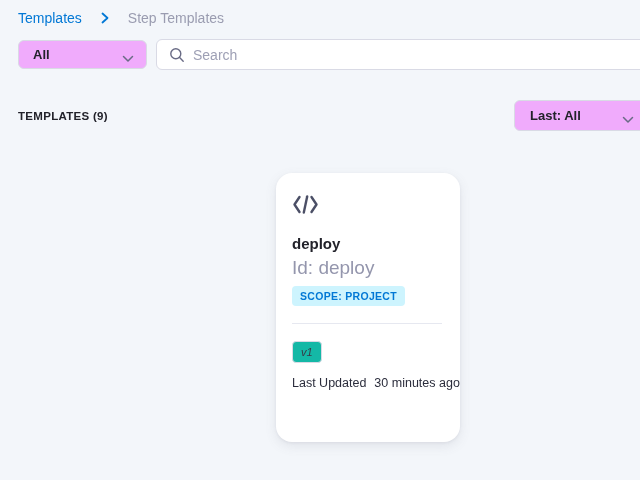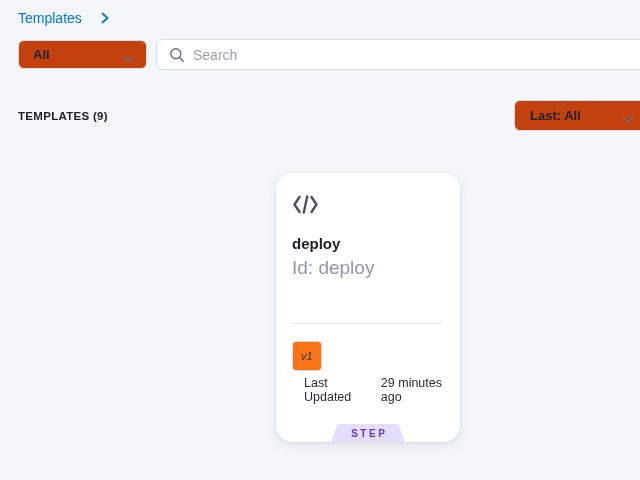--- a/index.html
+++ b/index.html
@@ -18,21 +18,21 @@
     left: 18px; top: 10px;
     display: flex; align-items: center; gap: 19px;
     font-size: 14px;
   }
   .breadcrumb .link { color: #0278d5; cursor: pointer; }
   .breadcrumb .current { color: #9a9cb0; }
   .bc-sep { display: flex; align-items: center; }
 
   
   .select-box {
-    background: #c2410c;
+    background: #f0abfc;
     border: 1px solid #d9dae5;
     border-radius: 6px;
     display: flex; align-items: center;
     font-size: 13px; font-weight: bold;
     color: #22222a;
     cursor: pointer;
   }
   .scope-select { left: 18px; top: 40px; width: 129px; height: 29px; padding-left: 14px; }
   .scope-select .chev { position: absolute; right: 12px; top: 10px; }
 
@@ -85,29 +85,29 @@
     background: #cdf4fe; color: #0278d5;
     font-size: 10.5px; font-weight: bold; letter-spacing: 0.3px;
     border-radius: 4px;
   }
   .card .divider {
     position: absolute; left: 16px; right: 18px; top: 150px;
     height: 1px; background: #e6e8f0;
   }
   .card .version-chip {
     position: absolute; left: 16px; top: 168px;
-    height: 30px; padding: 0 8px;
+    height: 22px; padding: 0 8px;
     display: inline-flex; align-items: center;
-    background: #f97316; border: 1px solid #d9dae5; border-radius: 4px;
+    background: #14b8a6; border: 1px solid #d9dae5; border-radius: 4px;
     font-size: 11px; color: #383946; font-style: italic;
   }
   .card .updated {
     position: absolute; left: 16px; top: 203px;
     font-size: 12.5px; color: #2b2d3c;
-    display: flex; gap: 8px; margin-left: 12px;
+    display: flex; gap: 8px;
   }
   .step-badge {
     position: absolute; left: 50%; transform: translateX(-50%);
     bottom: 0; width: 74px; height: 18px;
     display: flex; align-items: center; justify-content: center;
   }
   .step-badge svg.shape { position: absolute; inset: 0; }
   .step-badge .label {
     position: relative;
     font-size: 10px; font-weight: bold;
@@ -118,20 +118,21 @@
 </head>
 <body>
 
 <div class="abs breadcrumb">
   <span class="link">Templates</span>
   <span class="bc-sep">
     <svg width="8" height="12" viewBox="0 0 8 12" fill="none">
       <polyline points="1.5,1.5 6.5,6 1.5,10.5" stroke="#0278d5" stroke-width="1.8" stroke-linecap="round" stroke-linejoin="round"></polyline>
     </svg>
   </span>
+  <span class="current">Step Templates</span>
 </div>
 
 <div class="abs select-box scope-select">
   <span>All</span>
   <span class="chev">
     <svg width="12" height="8" viewBox="0 0 12 8" fill="none">
       <polyline points="1.5,1.5 6,6 10.5,1.5" stroke="#696b85" stroke-width="1.5" stroke-linecap="round" stroke-linejoin="round"></polyline>
     </svg>
   </span>
 </div>
@@ -160,25 +161,20 @@
 <div class="abs card">
   <span class="code-icon">
     <svg width="27" height="21" viewBox="0 0 27 21" fill="none">
       <polyline points="7.5,3 2.5,10.5 7.5,18" stroke="#4b4f66" stroke-width="2.4" stroke-linecap="round" stroke-linejoin="round"></polyline>
       <polyline points="19.5,3 24.5,10.5 19.5,18" stroke="#4b4f66" stroke-width="2.4" stroke-linecap="round" stroke-linejoin="round"></polyline>
       <line x1="15.2" y1="2.5" x2="11.8" y2="18.5" stroke="#4b4f66" stroke-width="2.4" stroke-linecap="round"></line>
     </svg>
   </span>
   <div class="title">deploy</div>
   <div class="idline">Id: deploy</div>
+  <div class="scope-badge">SCOPE: PROJECT</div>
   <div class="divider"></div>
   <div class="version-chip">v1</div>
   <div class="updated">
     <span>Last Updated</span>
-    <span>29 minutes ago</span>
-  </div>
-  <div class="step-badge">
-    <svg class="shape" width="74" height="18" viewBox="0 0 74 18">
-      <path d="M 5.2 3.2 Q 6.4 0 9.8 0 L 64.2 0 Q 67.6 0 68.8 3.2 L 74 18 L 0 18 Z" fill="#e6ddfb"></path>
-    </svg>
-    <span class="label">STEP</span>
+    <span>30 minutes ago</span>
   </div>
 </div>
 
 </body></html>

